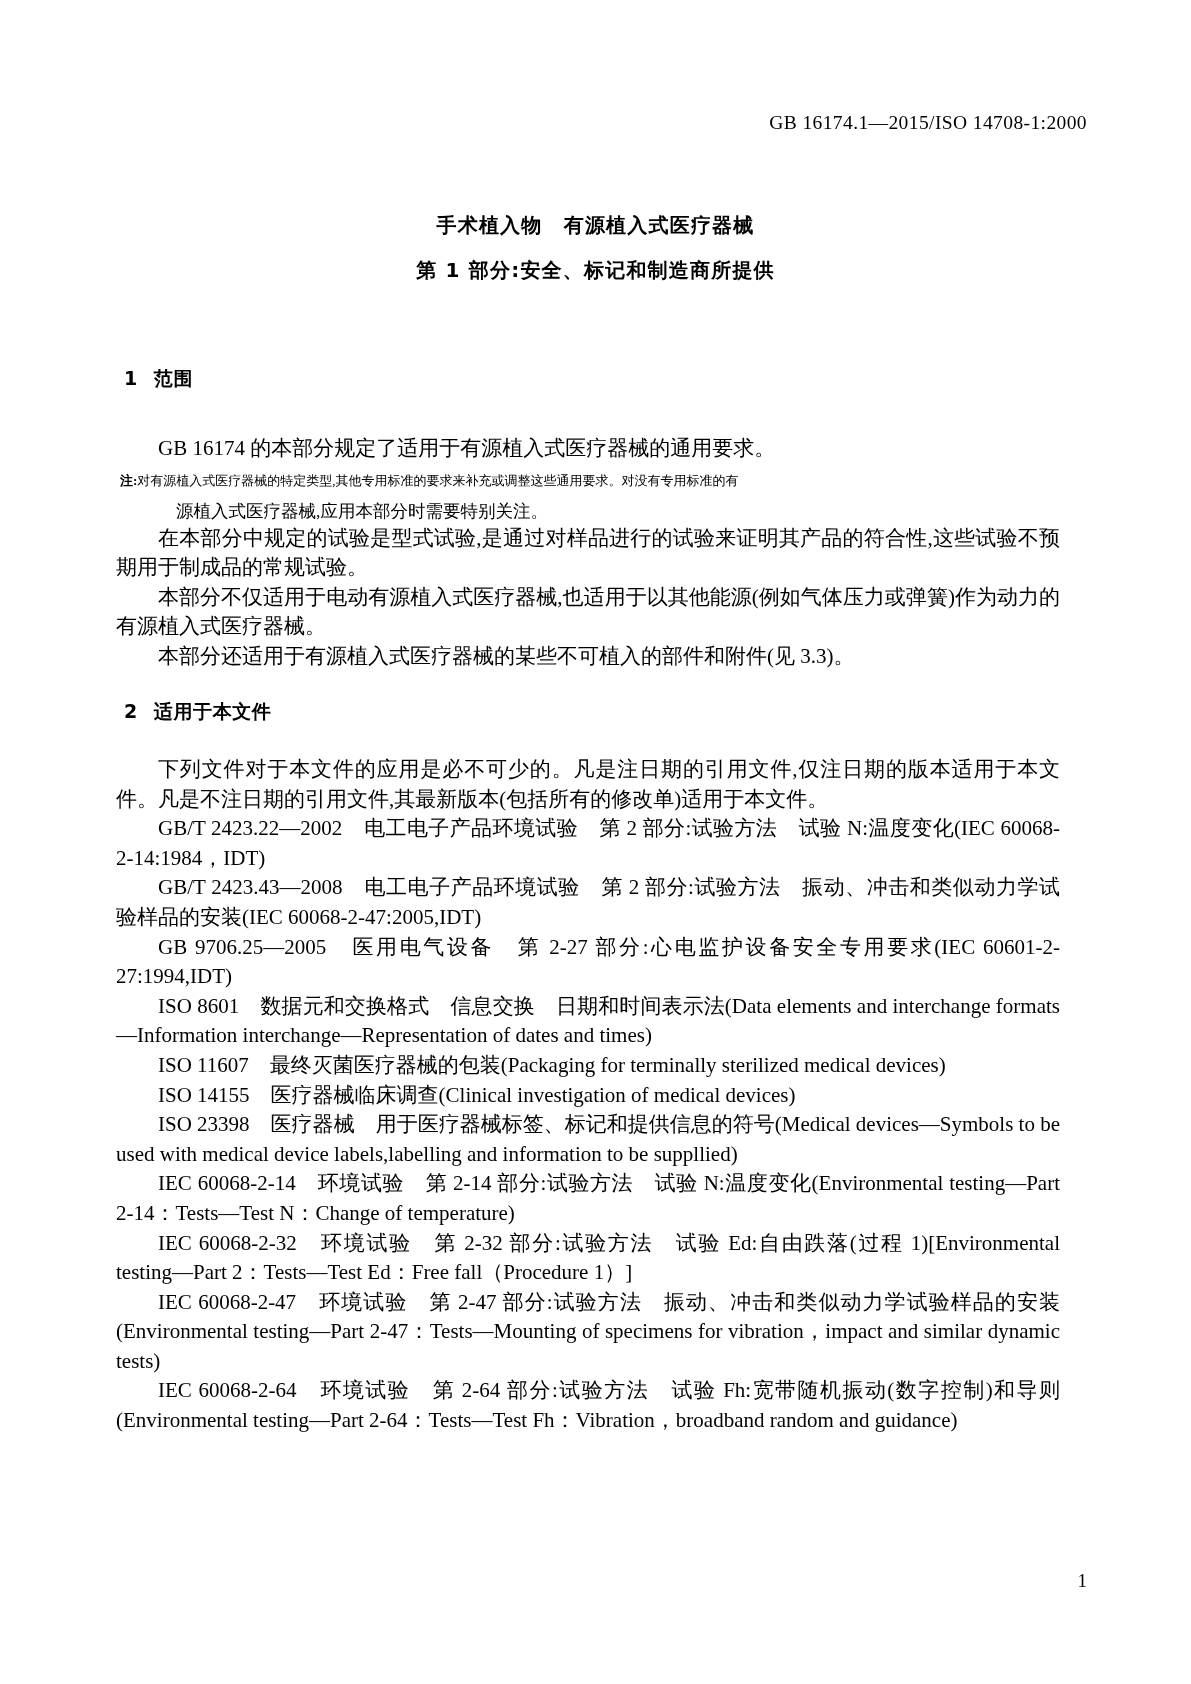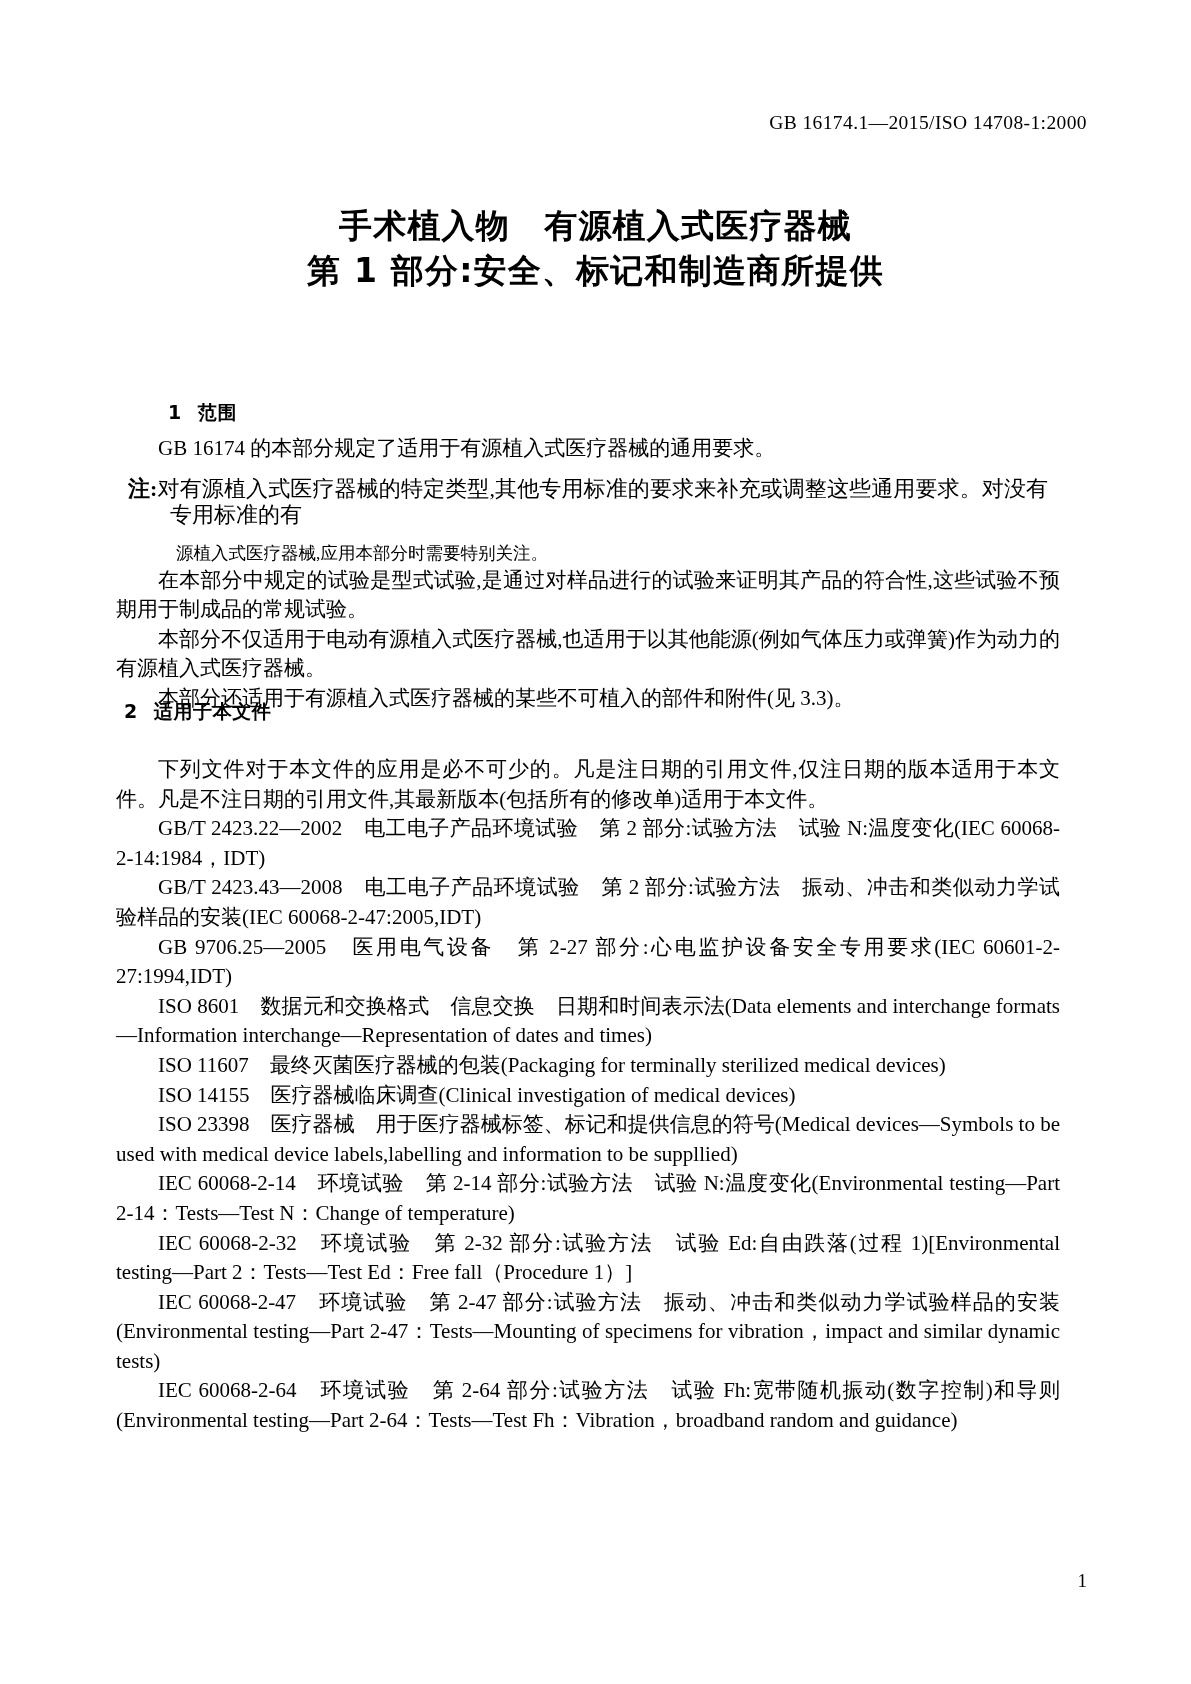--- a/index.html
+++ b/index.html
@@ -36,21 +36,21 @@
   .title-block {
     position: absolute;
     top: 203px;
     left: 0;
     width: 1191px;
     text-align: center;
   }
   .title-line {
     font-family: "DejaVu Sans", "Liberation Sans", sans-serif;
     font-weight: bold;
-    font-size: 33px;
+    font-size: 20px;
     line-height: 45px;
     letter-spacing: 1.2px;
     white-space: nowrap;
   }
 
   
   .sec-head {
     position: absolute;
     left: 124px;
     font-family: "DejaVu Sans", "Liberation Sans", sans-serif;
@@ -69,22 +69,22 @@
     font-size: 21px;
     line-height: 29.6px;
     text-align: justify;
     text-justify: inter-character;
   }
   .para {
     margin: 0;
     text-indent: 2em;
   }
   .note {
-    margin: 12px;
-    font-size: 22px;
+    margin: 4px;
+    font-size: 13px;
     line-height: 26px;
     padding-left: 42px;
     text-indent: -42px;
   }
   .note .lbl { font-weight: bold; }
   .note-cont {
     margin: 0;
     font-size: 17.5px;
     line-height: 26px;
     padding-left: 60px;
@@ -109,21 +109,21 @@
 
   <div class="runhead">
     <span>GB 16174.1—2015/ISO 14708-1:2000</span>
   </div>
 
   <div class="title-block">
     <div class="title-line">手术植入物　有源植入式医疗器械</div>
     <div class="title-line">第 1 部分:安全、标记和制造商所提供</div>
   </div>
 
-  <div class="sec-head" style="top:400px;margin-left:44px;">
+  <div class="sec-head" style="top:366px;">
     <span class="num">1</span><span>范围</span>
   </div>
 
   <div class="body-col" style="top:434px;">
     <p class="para">GB 16174 的本部分规定了适用于有源植入式医疗器械的通用要求。</p>
     <p class="note">
       <span class="lbl">注:</span><span>对有源植入式医疗器械的特定类型,其他专用标准的要求来补充或调整这些通用要求。对没有专用标准的有</span>
     </p>
     <p class="note-cont">源植入式医疗器械,应用本部分时需要特别关注。</p>
     <p class="para">在本部分中规定的试验是型式试验,是通过对样品进行的试验来证明其产品的符合性,这些试验不预期用于制成品的常规试验。</p>

